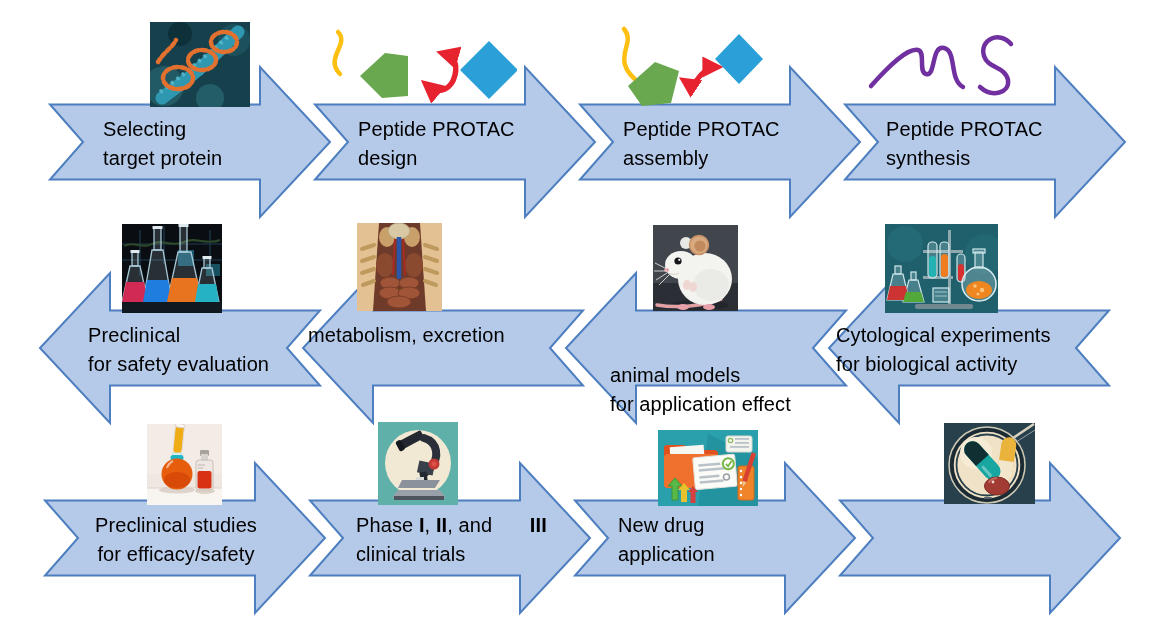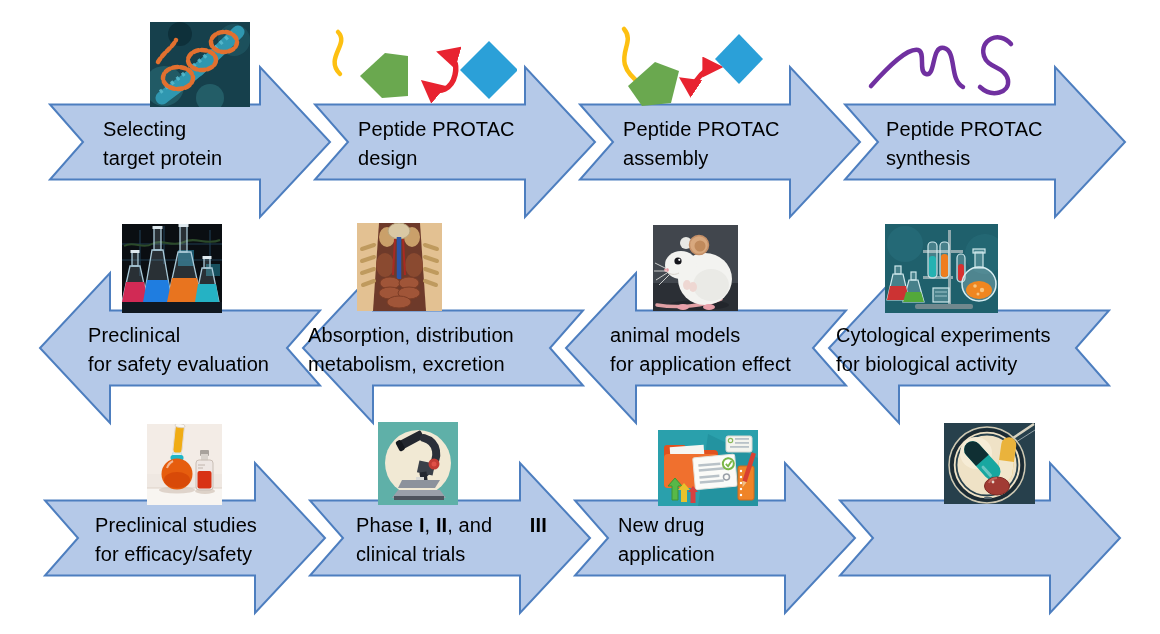--- a/index.html
+++ b/index.html
@@ -183,21 +183,20 @@
       <path d="M42,14 L42,56" stroke="#2b55a8" stroke-width="4.5"></path>
       <g fill="#a05538" stroke="#7c3d26" stroke-width="1">
         <ellipse cx="33" cy="60" rx="10" ry="6"></ellipse>
           <ellipse cx="52" cy="60" rx="10" ry="6"></ellipse>
         <ellipse cx="33" cy="70" rx="11" ry="6"></ellipse>
           <ellipse cx="52" cy="70" rx="11" ry="6"></ellipse>
         <ellipse cx="42" cy="79" rx="12" ry="6"></ellipse>
       </g>
     </svg>
     <div class="label" style="left:5px;">
-      <span>Absorption, distribution</span>
       <span>metabolism, excretion</span>
     </div>
   </div>
 
   <div class="step" style="left:566px;top:273px;">
     <svg class="arrow" width="280" height="150" viewBox="0 0 280 150">
       <polygon points="280,37.5 70,37.5 70,0 0,75 70,150 70,112.5 280,112.5 247,75"></polygon>
     </svg>
     <svg class="icon" style="left:87px;top:-48px;" width="85" height="86" viewBox="0 0 85 86">
       <rect width="85" height="86" fill="#41464d"></rect>
@@ -218,21 +217,21 @@
         <line x1="14" y1="44" x2="2" y2="38"></line>
           <line x1="14" y1="46" x2="1" y2="46"></line>
         <line x1="14" y1="48" x2="3" y2="55"></line>
           <line x1="16" y1="50" x2="6" y2="60"></line>
       </g>
       <ellipse cx="34" cy="60" rx="4" ry="5" fill="#eed7d2"></ellipse>
       <ellipse cx="40" cy="62" rx="4" ry="5" fill="#eed7d2"></ellipse>
       <ellipse cx="30" cy="82" rx="6" ry="3" fill="#e8a0aa"></ellipse>
       <ellipse cx="56" cy="82" rx="6" ry="3" fill="#e8a0aa"></ellipse>
     </svg>
-    <div class="label" style="left:44px;">
+    <div class="label" style="left:44px;margin-top:40px;">
       <span>animal models</span>
       <span>for application effect</span>
     </div>
   </div>
 
   <div class="step" style="left:829px;top:273px;">
     <svg class="arrow" width="280" height="150" viewBox="0 0 280 150">
       <polygon points="280,37.5 70,37.5 70,0 0,75 70,150 70,112.5 280,112.5 247,75"></polygon>
     </svg>
     <svg class="icon" style="left:56px;top:-49px;" width="113" height="89" viewBox="0 0 113 89">
@@ -298,21 +297,21 @@
       <path d="M20,44 a12,12 0 0 1 6,-7" stroke="rgba(255,255,255,0.55)" stroke-width="2" fill="none"></path>
       <rect x="53" y="26" width="9" height="6" rx="1" fill="#a8a29c"></rect>
       <rect x="54" y="30" width="7" height="7" fill="#d8d2cc"></rect>
       <rect x="49" y="36" width="17" height="30" rx="3" fill="rgba(235,230,226,0.7)" stroke="#c9beb5" stroke-width="1"></rect>
       <rect x="50.5" y="47" width="14" height="17.5" rx="2" fill="#d83214"></rect>
       <g stroke="#b5aaa0" stroke-width="0.8">
         <line x1="51" y1="41" x2="58" y2="41"></line>
           <line x1="51" y1="44" x2="56" y2="44"></line>
       </g>
     </svg>
-    <div class="label" style="left:50px;">
+    <div class="label" style="left:50px;text-align:center;">
       <span>Preclinical studies</span>
       <span>for efficacy/safety</span>
     </div>
   </div>
 
   <div class="step" style="left:310px;top:463px;">
     <svg class="arrow" width="280" height="150" viewBox="0 0 280 150">
       <polygon points="0,37.5 210,37.5 210,0 280,75 210,150 210,112.5 0,112.5 33,75"></polygon>
     </svg>
     <svg class="icon" style="left:68px;top:-41px;" width="80" height="83" viewBox="0 0 80 83">

